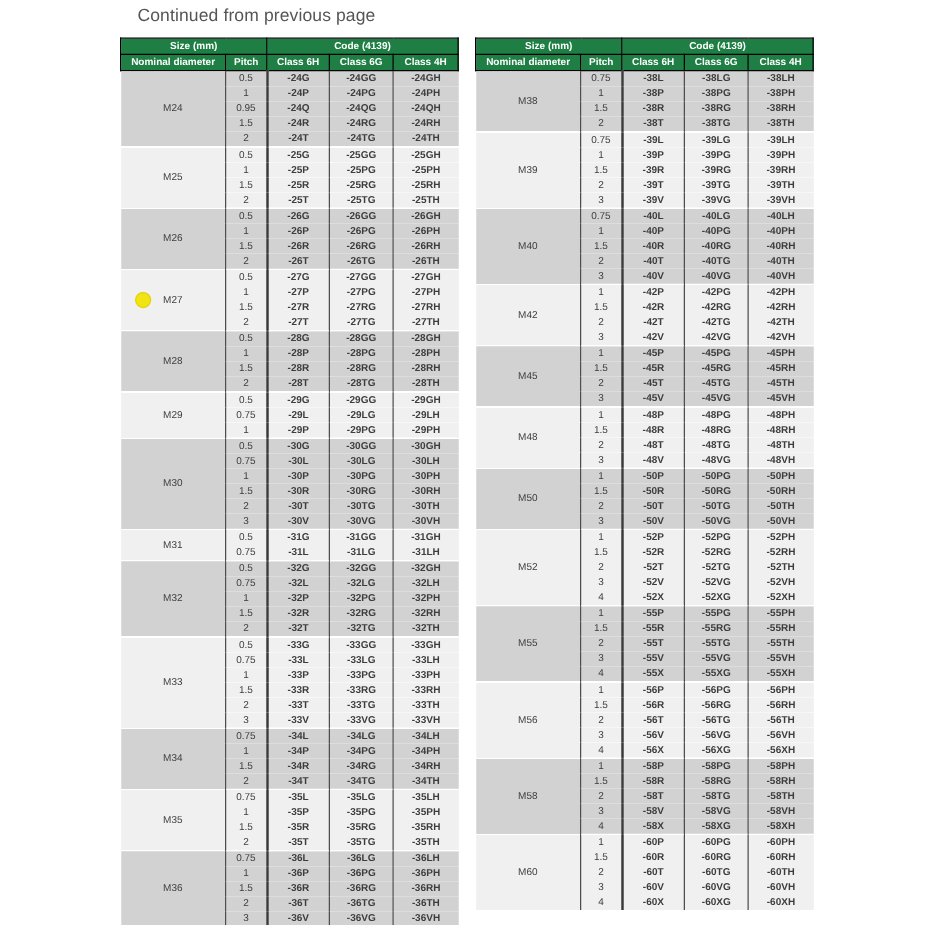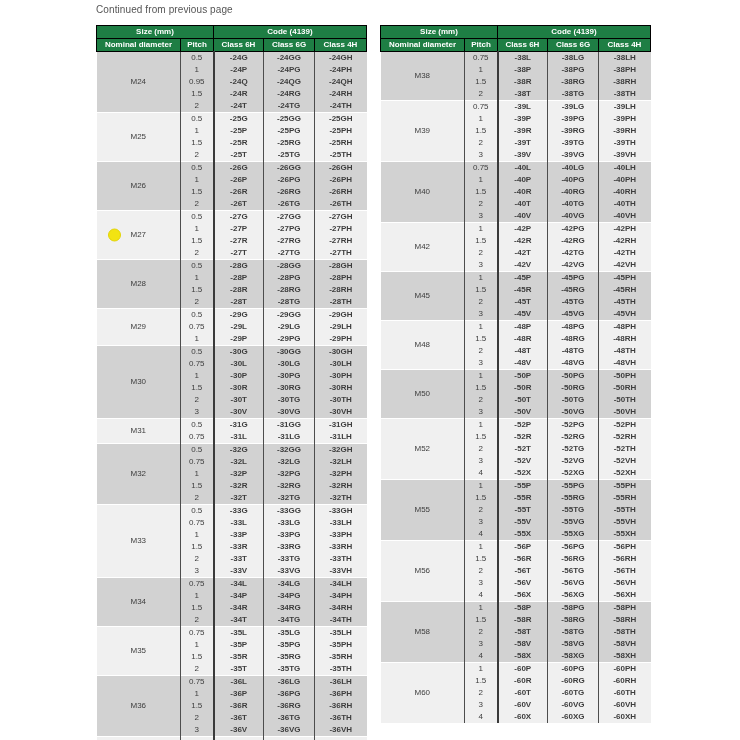--- a/index.html
+++ b/index.html
@@ -1,21 +1,21 @@
 <!DOCTYPE html>
 <html><head>
 <meta charset="utf-8">
 <style>
   html,body{margin:0;padding:0;}
   body{
     width:740px;height:740px;background:#ffffff;overflow:hidden;
     font-family:"Liberation Sans",sans-serif;position:relative;
   }
   .page{padding:4px 0 0 96px;}
-  .page-title{font-size:10px;color:#555;letter-spacing:.1px;}
+  .page-title{font-size:14px;color:#555;letter-spacing:.1px;margin-left:14px;}
   .tables{display:flex;gap:13px;margin-top:10px;align-items:flex-start;}
   table.tbl{border-collapse:collapse;table-layout:fixed;}
   table.tbl th{
     background:#1e7e44;color:#fff;font-weight:bold;font-size:8px;
     height:12px;padding:0;line-height:12px;border:1px solid #000;
     text-align:center;
   }
   table.tbl td{
     font-size:8px;height:12px;line-height:12px;padding:0;
     text-align:center;color:#3d3d3d;white-space:nowrap;overflow:hidden;

